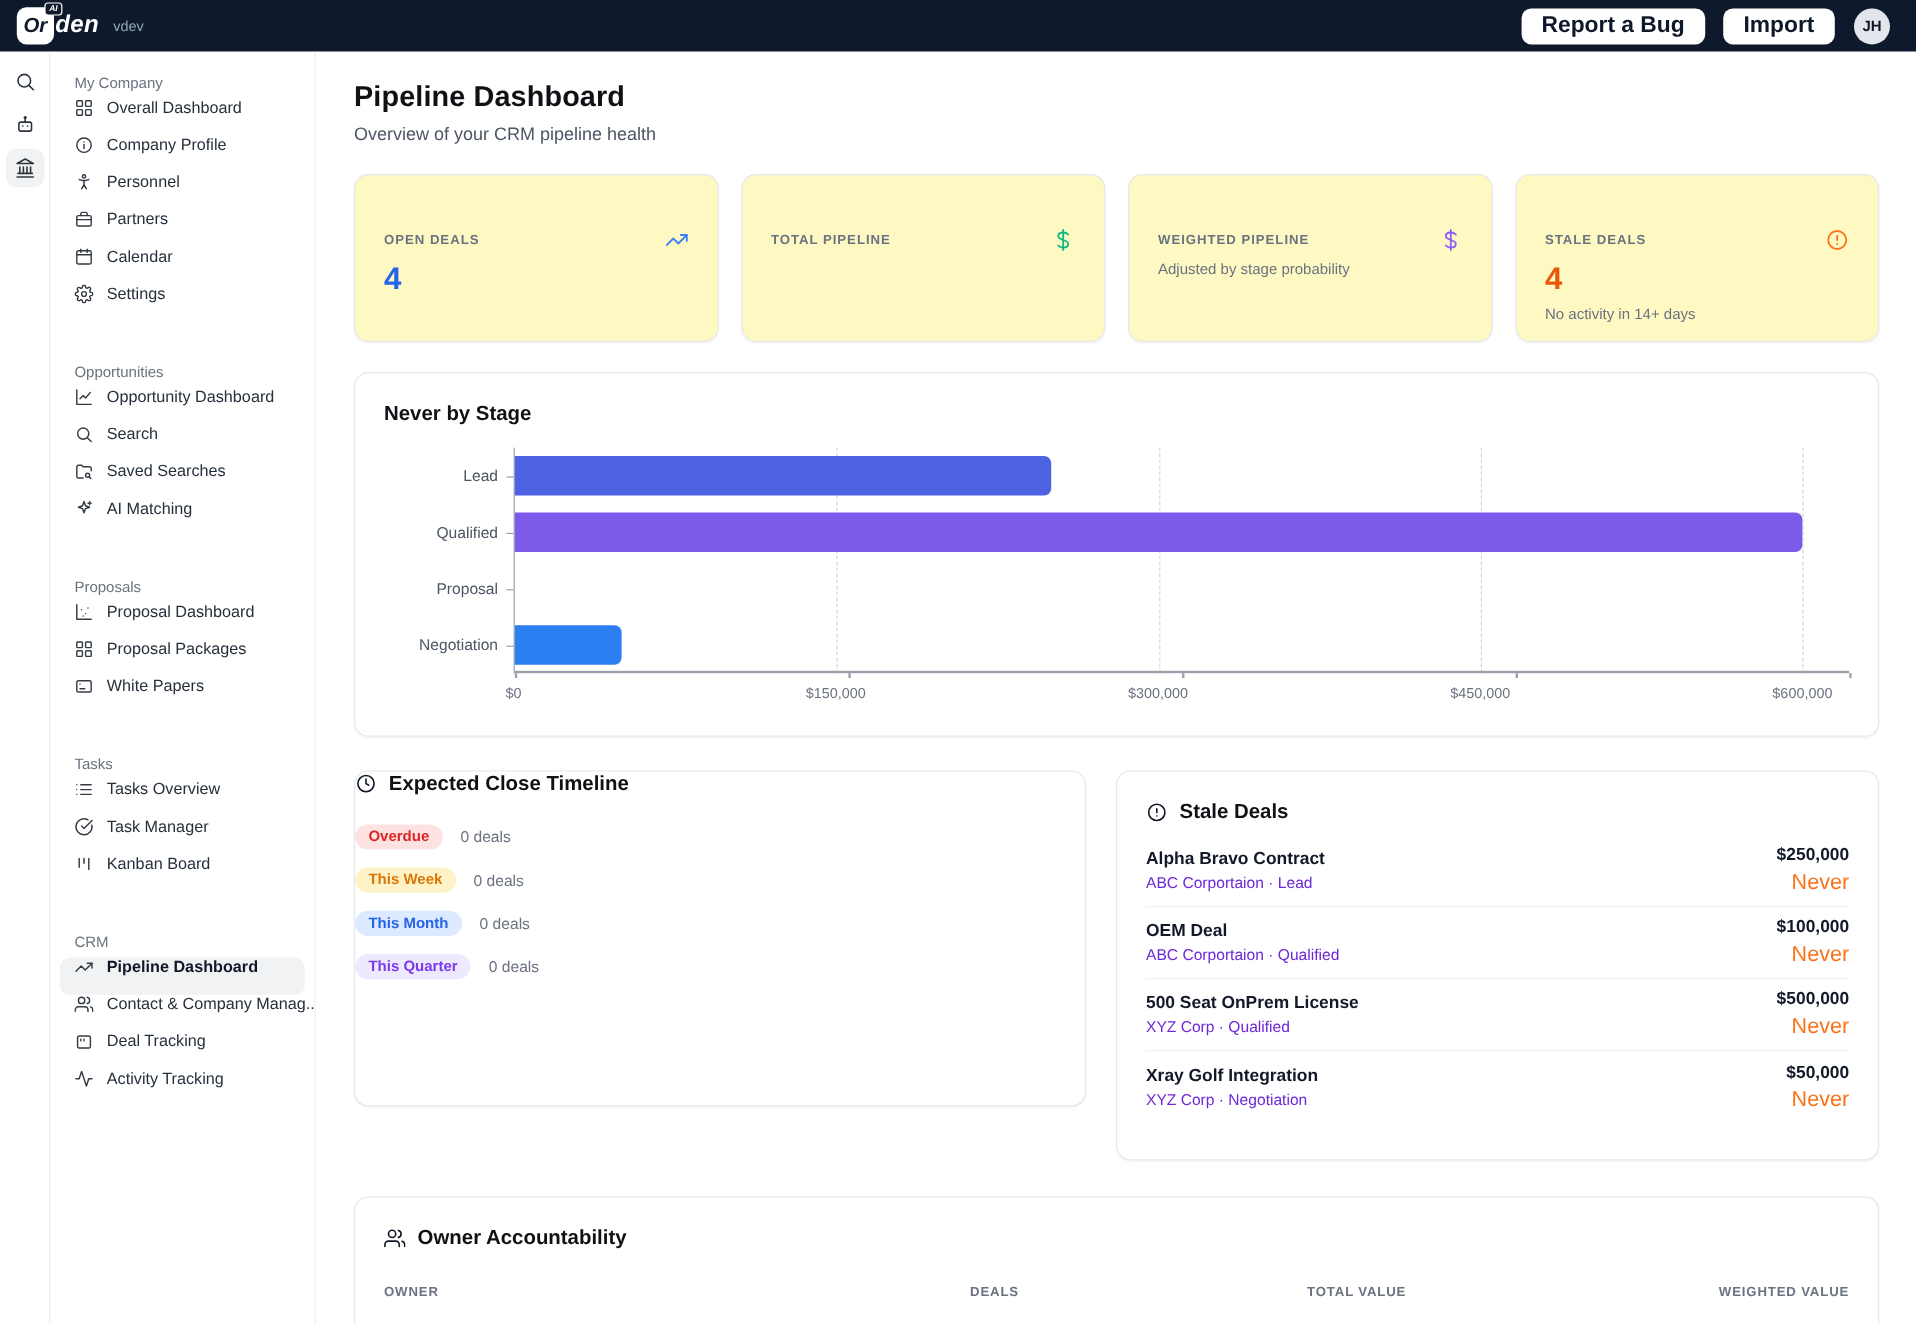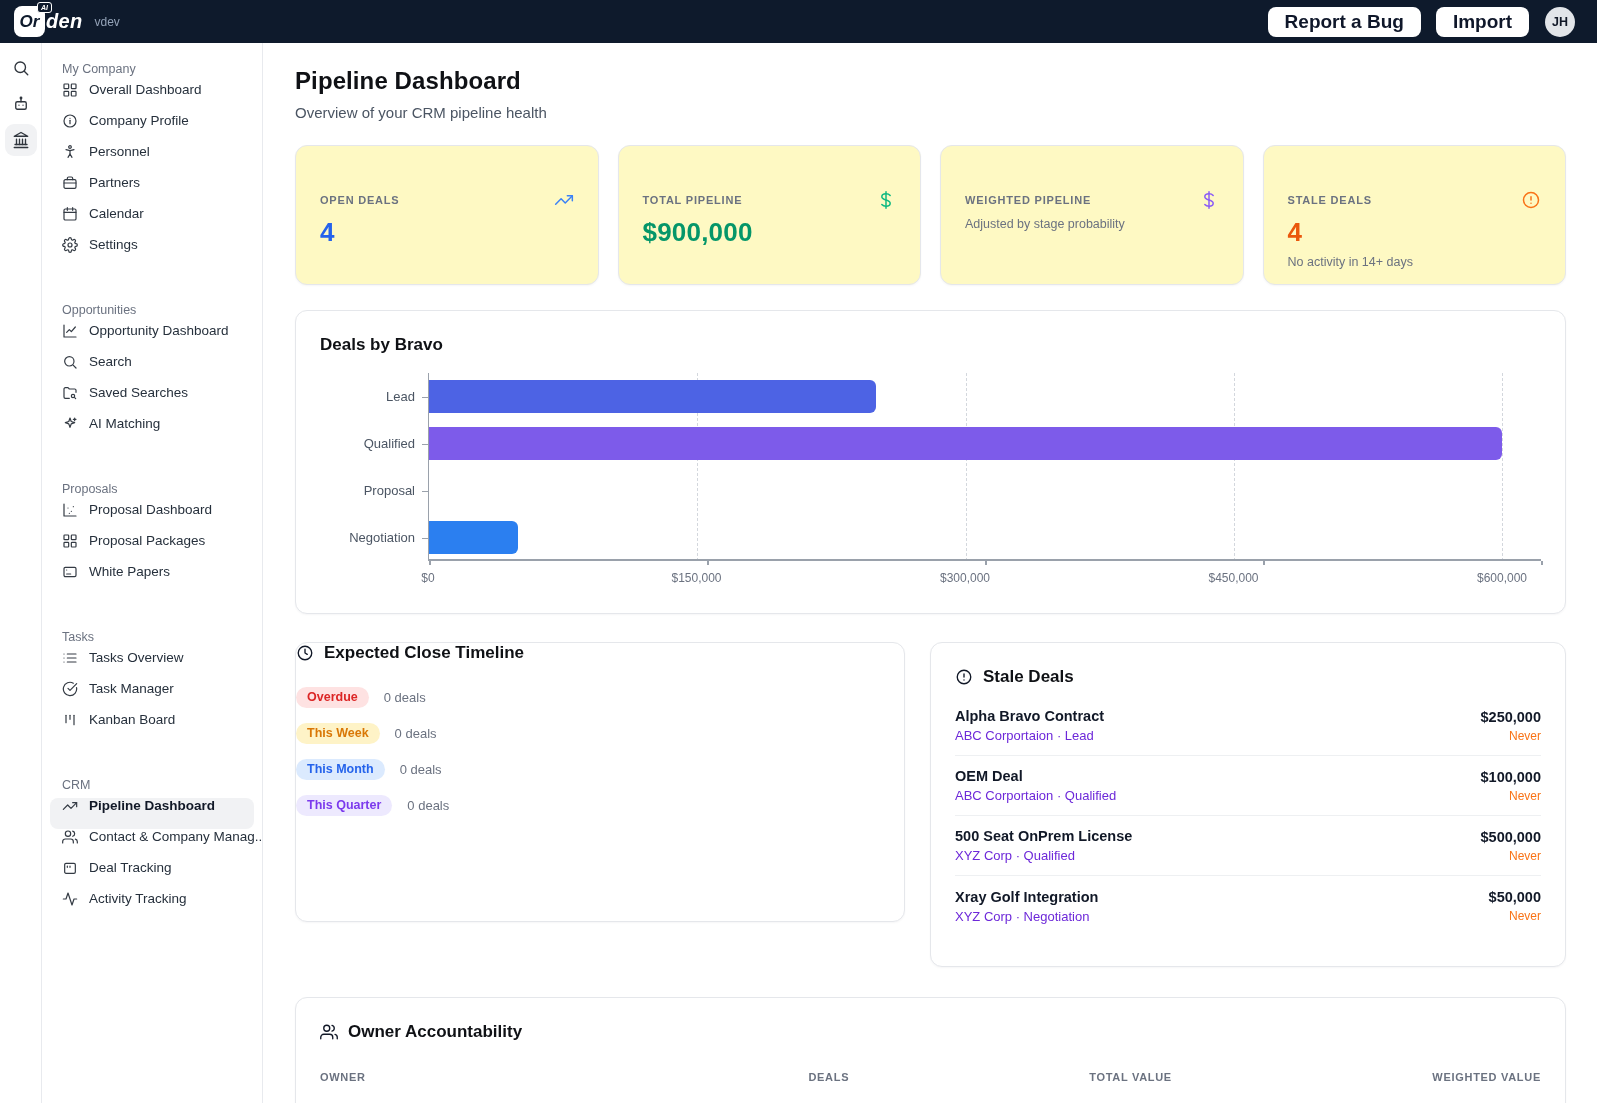--- a/index.html
+++ b/index.html
@@ -98,21 +98,21 @@
   .pill { border-radius:999px; padding:4px 11px; font-size:12.5px; font-weight:600; line-height:1; }
   .timeline-count { font-size:13px; color:#6b7280; }
 
   .stale-list { margin-top:9px; }
   .stale-row { display:flex; align-items:center; justify-content:space-between; height:60px;
     border-bottom:1px solid #eef0f2; cursor:pointer; }
   .stale-row:last-child { border-bottom:none; }
   .stale-name { font-size:14.5px; font-weight:600; color:#111827; }
   .stale-meta { font-size:13px; color:#6d28d9; margin-top:4px; }
   .stale-value { font-size:14.5px; font-weight:600; color:#111827; text-align:right; }
-  .stale-never { font-size:12px; font-weight:500; text-align:right; margin-top:4px; }
+  .stale-never { font-size:18px; font-weight:500; text-align:right; margin-top:4px; }
 
   
   .owner-card { margin-top:30px; padding:24px; height:220px; }
   .owner-table-head { display:grid; grid-template-columns:40% 23% 22% 15%; margin-top:29px; }
   .owner-th { font-size:11px; font-weight:700; letter-spacing:.7px; color:#6b7280; }
   .owner-th:last-child { text-align:right; }
 </style>
 </head>
 <body>
 
@@ -342,21 +342,20 @@
           <div class="stat-card">
             <div class="stat-top">
               <span class="stat-label">TOTAL PIPELINE</span>
               <span class="stat-icon" style="color:#10b981">
                 <svg class="" width="20" height="20" viewBox="0 0 24 24" fill="none" stroke="currentColor" stroke-width="1.8" stroke-linecap="round" stroke-linejoin="round">
                   <path d="M12 2v20"></path>
                   <path d="M17 6.5c-1.2-1.4-2.7-2-5-2-3 0-5 1.6-5 3.6 0 4.9 10 2.9 10 7.8 0 2-2 3.6-5 3.6-2.3 0-3.8-.6-5-2"></path>
                 </svg>
               </span>
             </div>
-            <div class="stat-value" style="color:#059669">$900,000</div>
           </div>
           <div class="stat-card">
             <div class="stat-top">
               <span class="stat-label">WEIGHTED PIPELINE</span>
               <span class="stat-icon" style="color:#8b5cf6">
                 <svg class="" width="20" height="20" viewBox="0 0 24 24" fill="none" stroke="currentColor" stroke-width="1.8" stroke-linecap="round" stroke-linejoin="round">
                   <path d="M12 2v20"></path>
                   <path d="M17 6.5c-1.2-1.4-2.7-2-5-2-3 0-5 1.6-5 3.6 0 4.9 10 2.9 10 7.8 0 2-2 3.6-5 3.6-2.3 0-3.8-.6-5-2"></path>
                 </svg>
               </span>
@@ -374,21 +373,21 @@
                 </svg>
               </span>
             </div>
             <div class="stat-value" style="color:#ea580c">4</div>
             <div class="stat-sub">No activity in 14+ days</div>
           </div>
         </div>
 
       <div class="card chart-card">
         <div class="card-title-row">
-          <span>Deals by Bravo</span>
+          <span>Never by Stage</span>
         </div>
         <div class="chart-wrap">
           <div class="chart-ylabels" id="chart-ylabels">
               <div class="chart-ylabel">Lead</div>
               <div class="chart-ylabel">Qualified</div>
               <div class="chart-ylabel">Proposal</div>
               <div class="chart-ylabel">Negotiation</div>
             </div>
           <div class="chart-plot" id="chart-plot">
               <div class="chart-grid" style="left:25%"></div>

